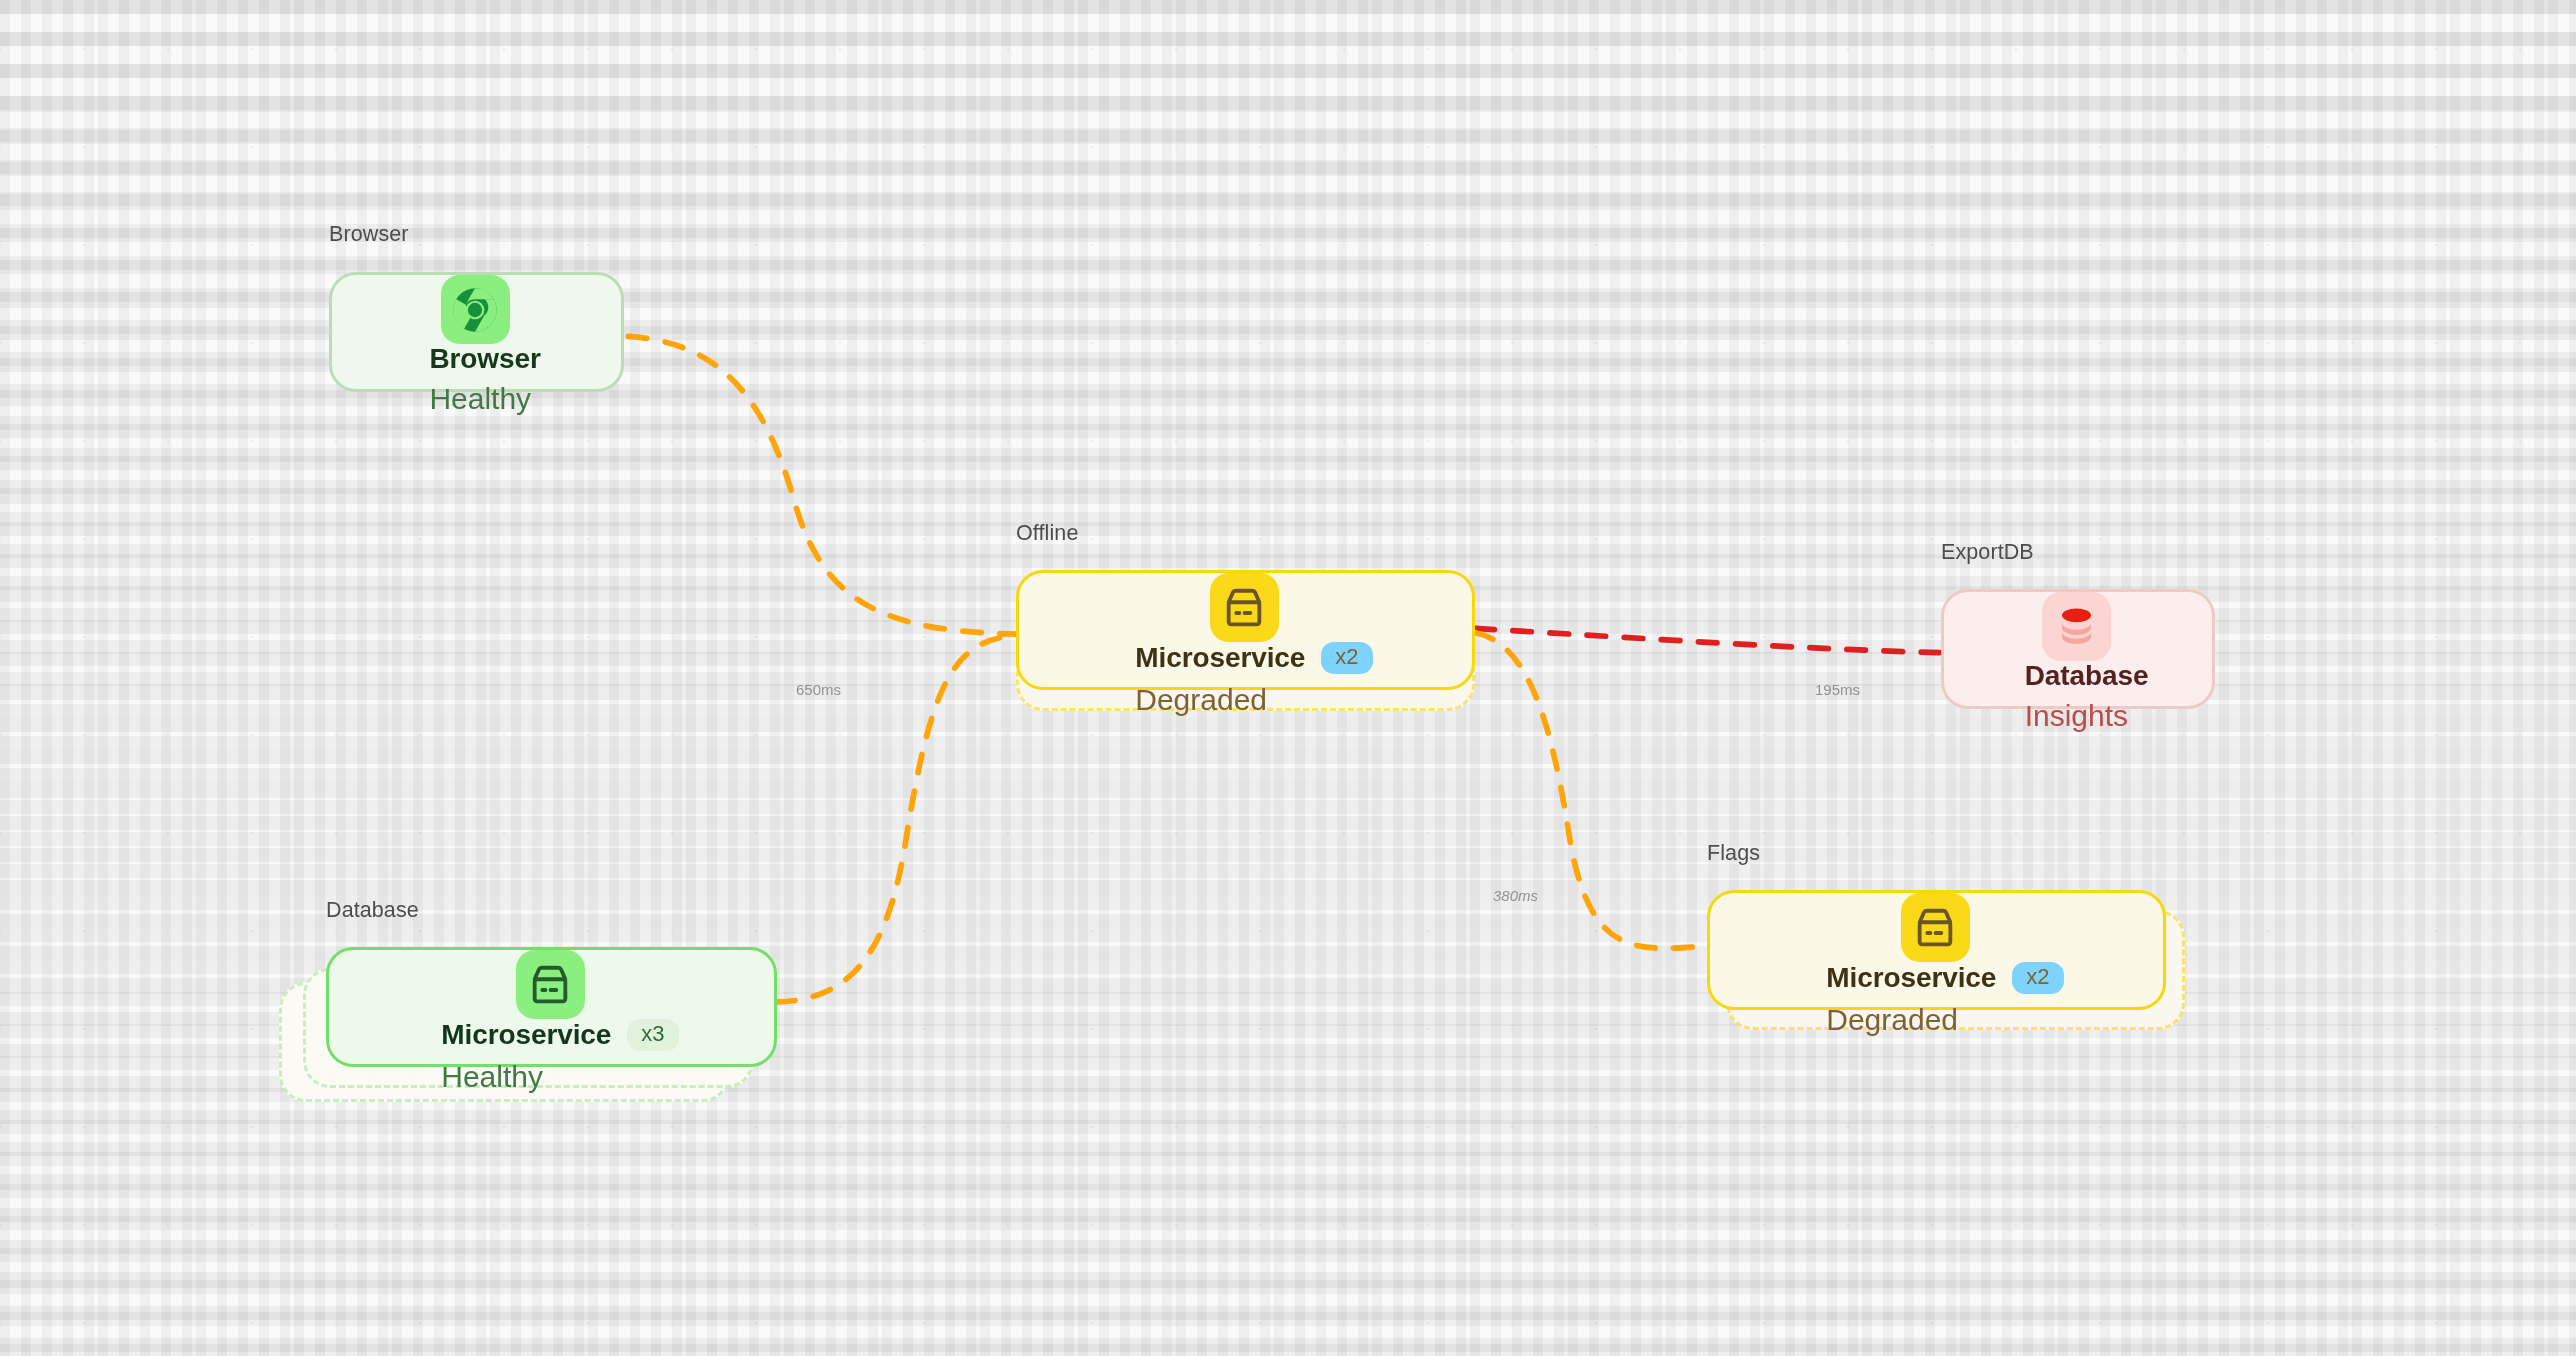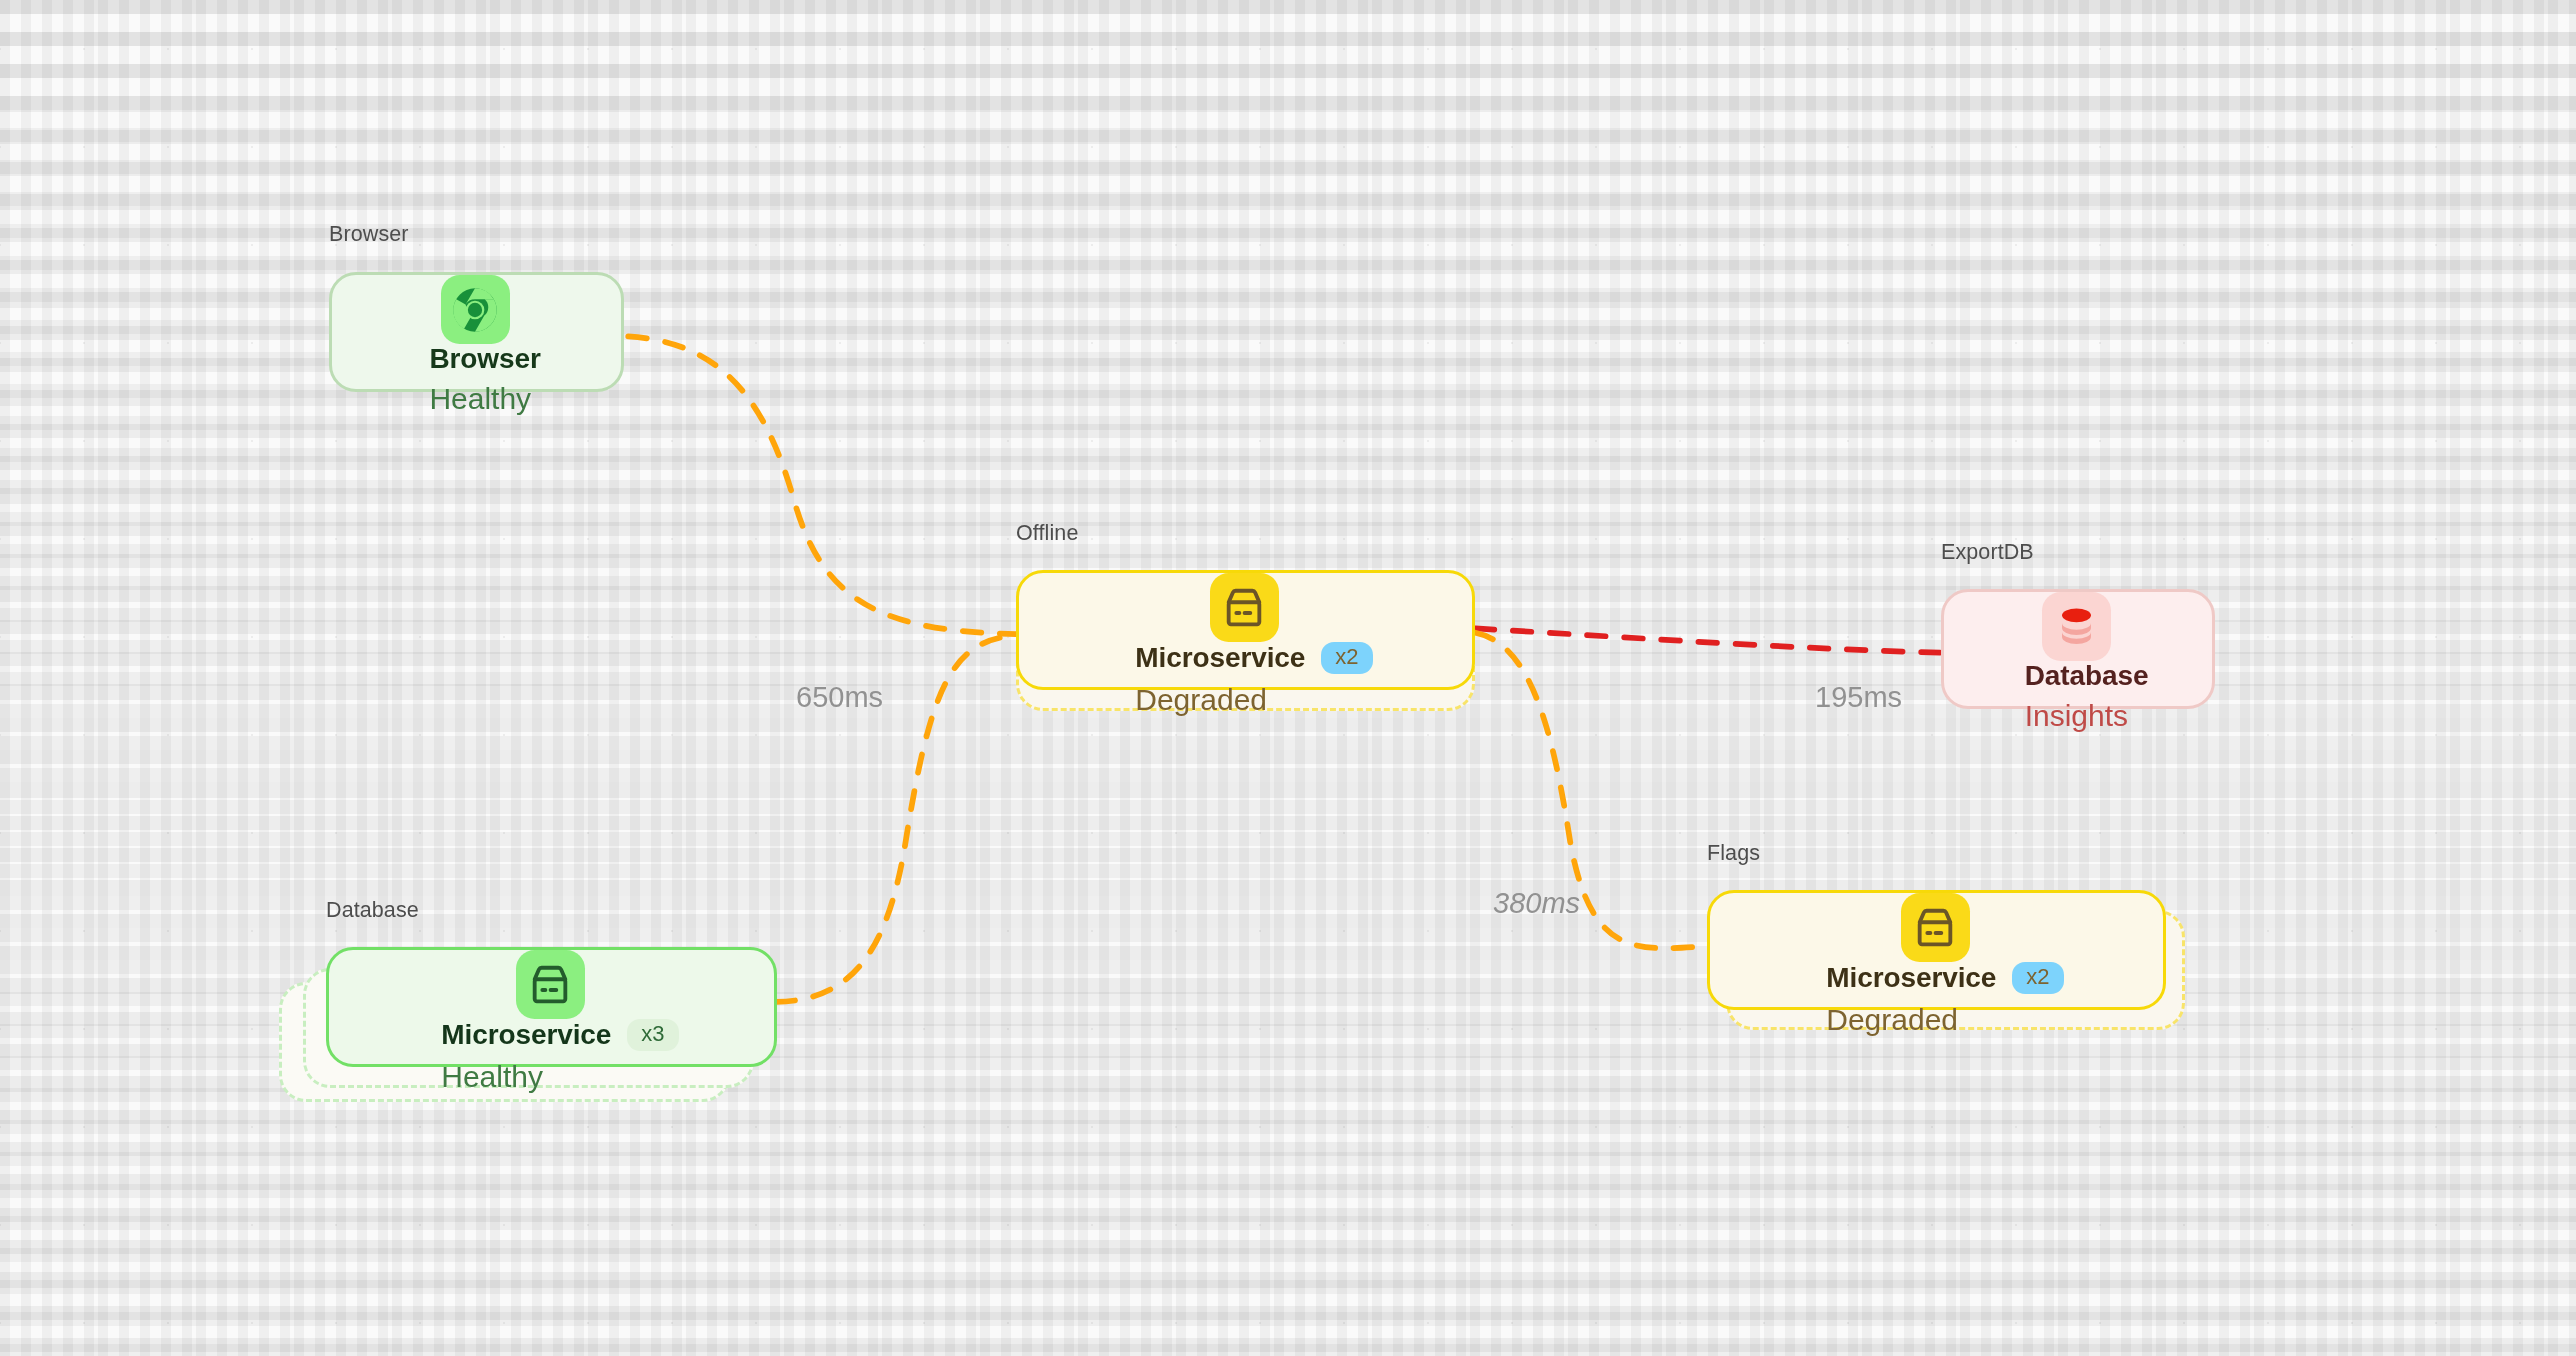--- a/index.html
+++ b/index.html
@@ -94,21 +94,21 @@
   
   .c-offline{background:#fdeeee;border-color:#efc9c6;}
   .c-offline .iconbox{background:#fbd5d2;}
   .c-offline .title{color:#54211f;font-weight:bold;}
   .c-offline .status{color:#bf4a47;}
 
   .g-healthy{border-color:#c8eec0;background:#fbfaf5;}
   .g-degraded{border-color:#f8e469;background:#faf7ee;}
 
   .lat{
-    position:absolute;font-size:29px;color:#919191;white-space:nowrap;
+    position:absolute;font-size:15px;color:#919191;white-space:nowrap;
   }
 </style>
 </head>
 <body>
 
 <div id="canvas">
   <div id="gridplus"></div>
   <div id="vlines"></div>
 
   <svg class="edges" viewBox="0 0 3600 1896">

